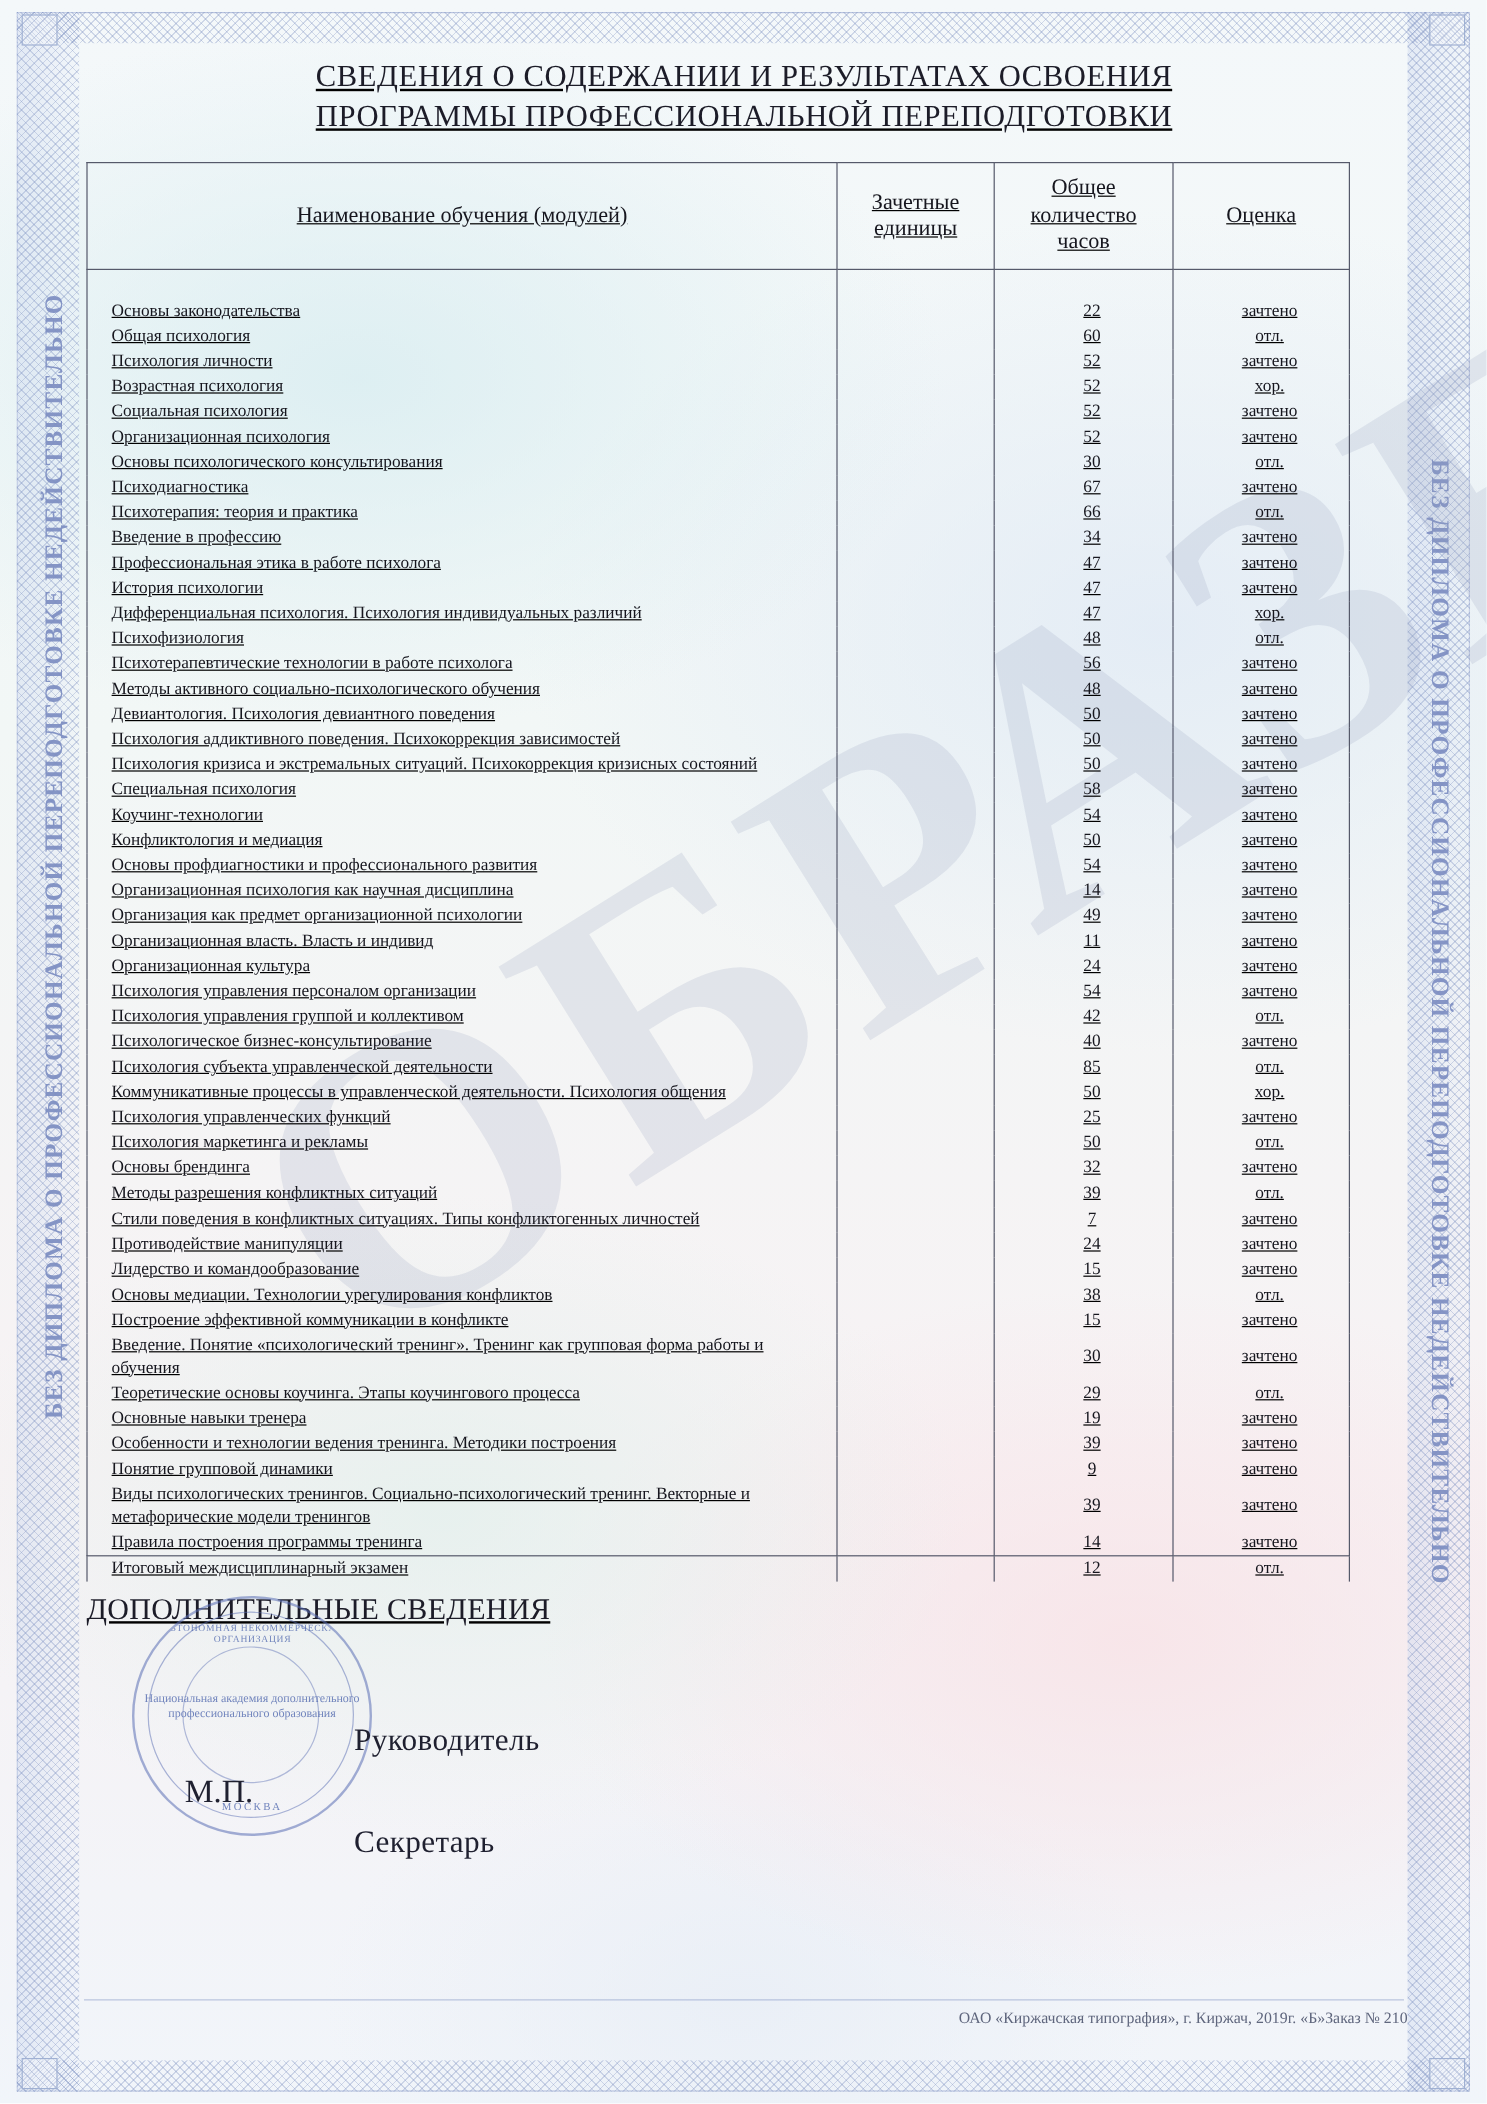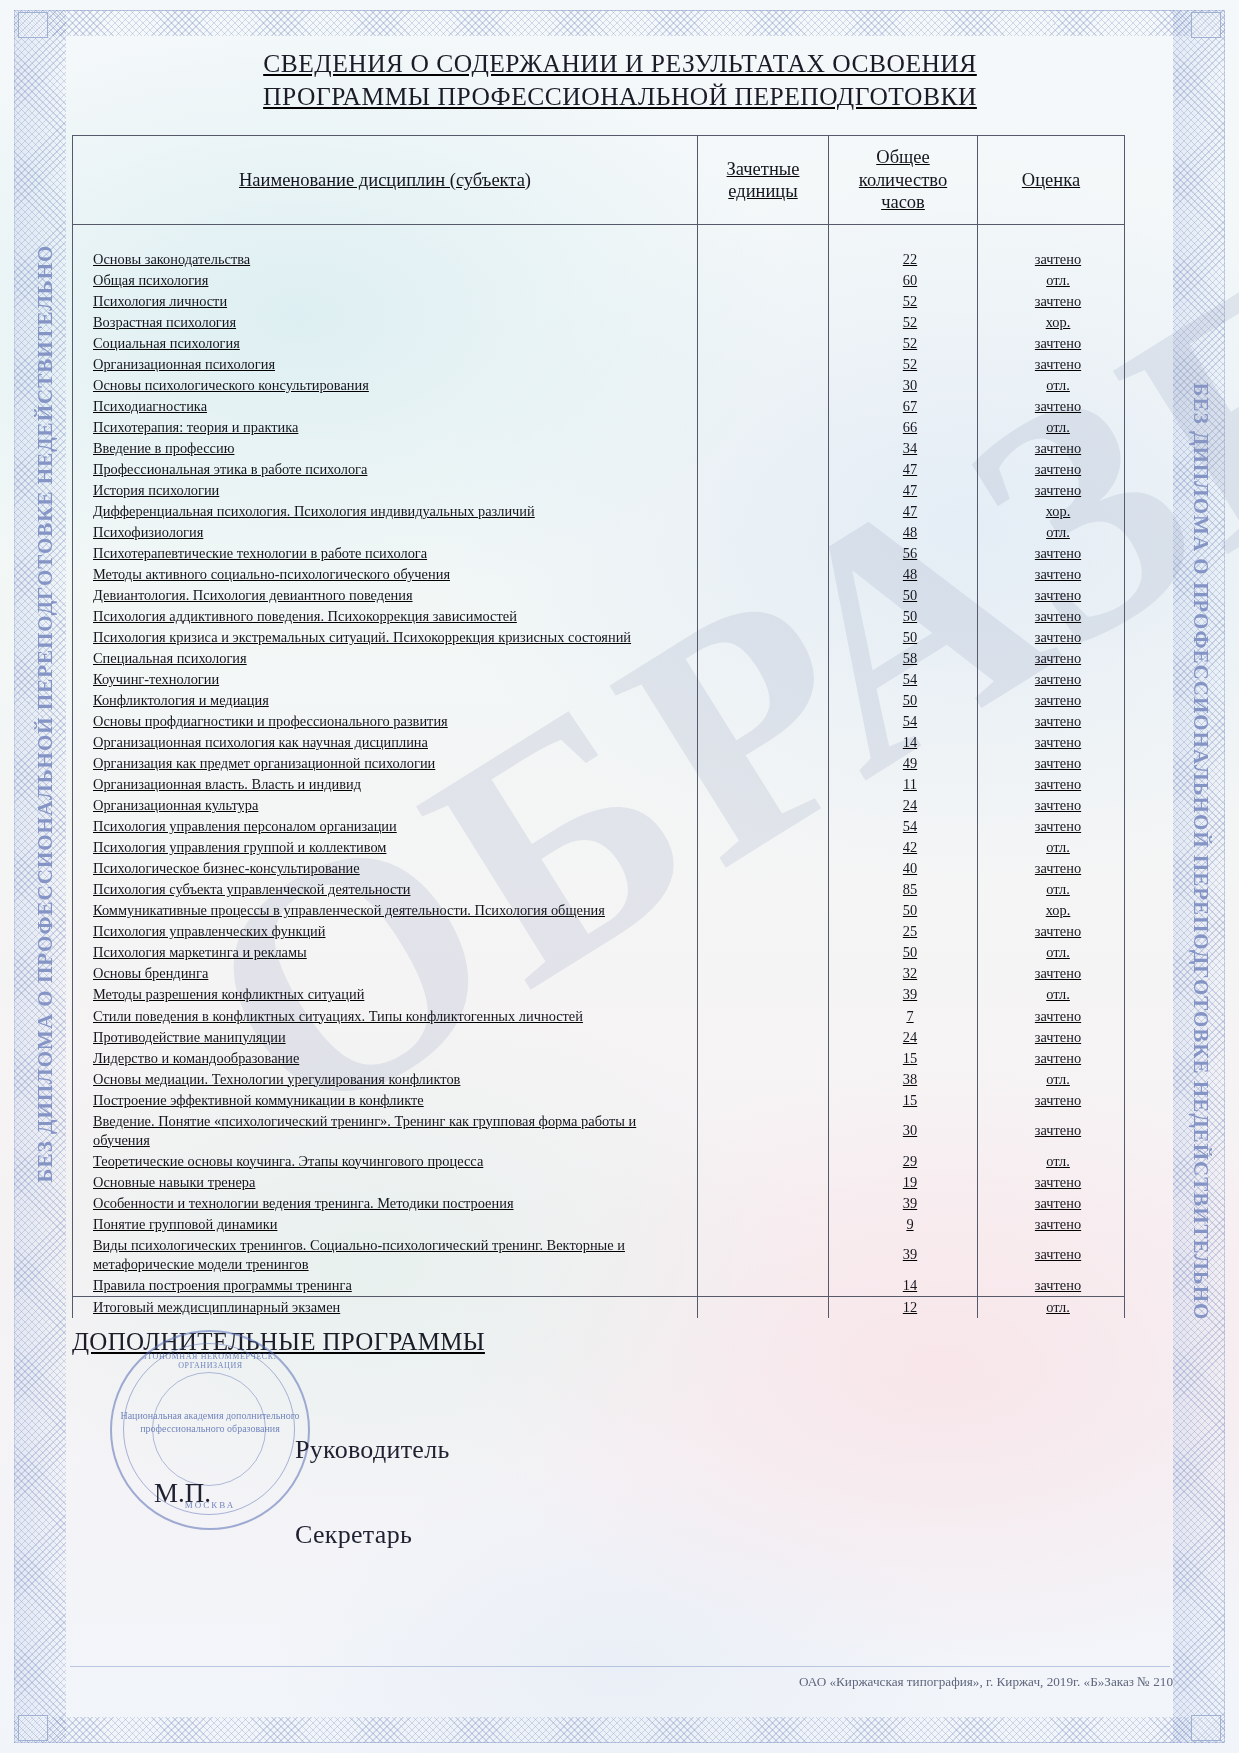--- a/index.html
+++ b/index.html
@@ -314,21 +314,21 @@
   <div class="content">
 
     <div class="doc-title">
       <span>СВЕДЕНИЯ О СОДЕРЖАНИИ И РЕЗУЛЬТАТАХ ОСВОЕНИЯ</span>
       <span class="line2">ПРОГРАММЫ ПРОФЕССИОНАЛЬНОЙ ПЕРЕПОДГОТОВКИ</span>
     </div>
 
     <table class="disciplines">
       <thead>
         <tr>
-          <th class="col-name">Наименование дисциплин (субъекта)</th>
+          <th class="col-name">Наименование обучения (модулей)</th>
           <th class="col-units">Зачетные единицы</th>
           <th class="col-hours">Общее количество часов</th>
           <th class="col-grade">Оценка</th>
         </tr>
       </thead>
       <tbody id="table-body">
           <tr>
             <td class="c-name">Основы законодательства</td>
             <td class="c-units"></td>
             <td class="c-hours">22</td>
@@ -618,21 +618,21 @@
           </tr>
           <tr>
             <td class="c-name">Итоговый междисциплинарный экзамен</td>
             <td class="c-units"></td>
             <td class="c-hours">12</td>
             <td class="c-grade">отл.</td>
           </tr>
         </tbody>
     </table>
 
-    <div class="extra-title">ДОПОЛНИТЕЛЬНЫЕ ПРОГРАММЫ</div>
+    <div class="extra-title">ДОПОЛНИТЕЛЬНЫЕ СВЕДЕНИЯ</div>
   </div>
 
   <div class="sign-area">
     <div class="stamp">
       <div class="ring2"></div>
       <div class="ring3"></div>
       <div class="top-text">АВТОНОМНАЯ НЕКОММЕРЧЕСКАЯ ОРГАНИЗАЦИЯ</div>
       <div class="mid-text">Национальная академия дополнительного профессионального образования</div>
       <div class="bottom-text">МОСКВА</div>
     </div>

